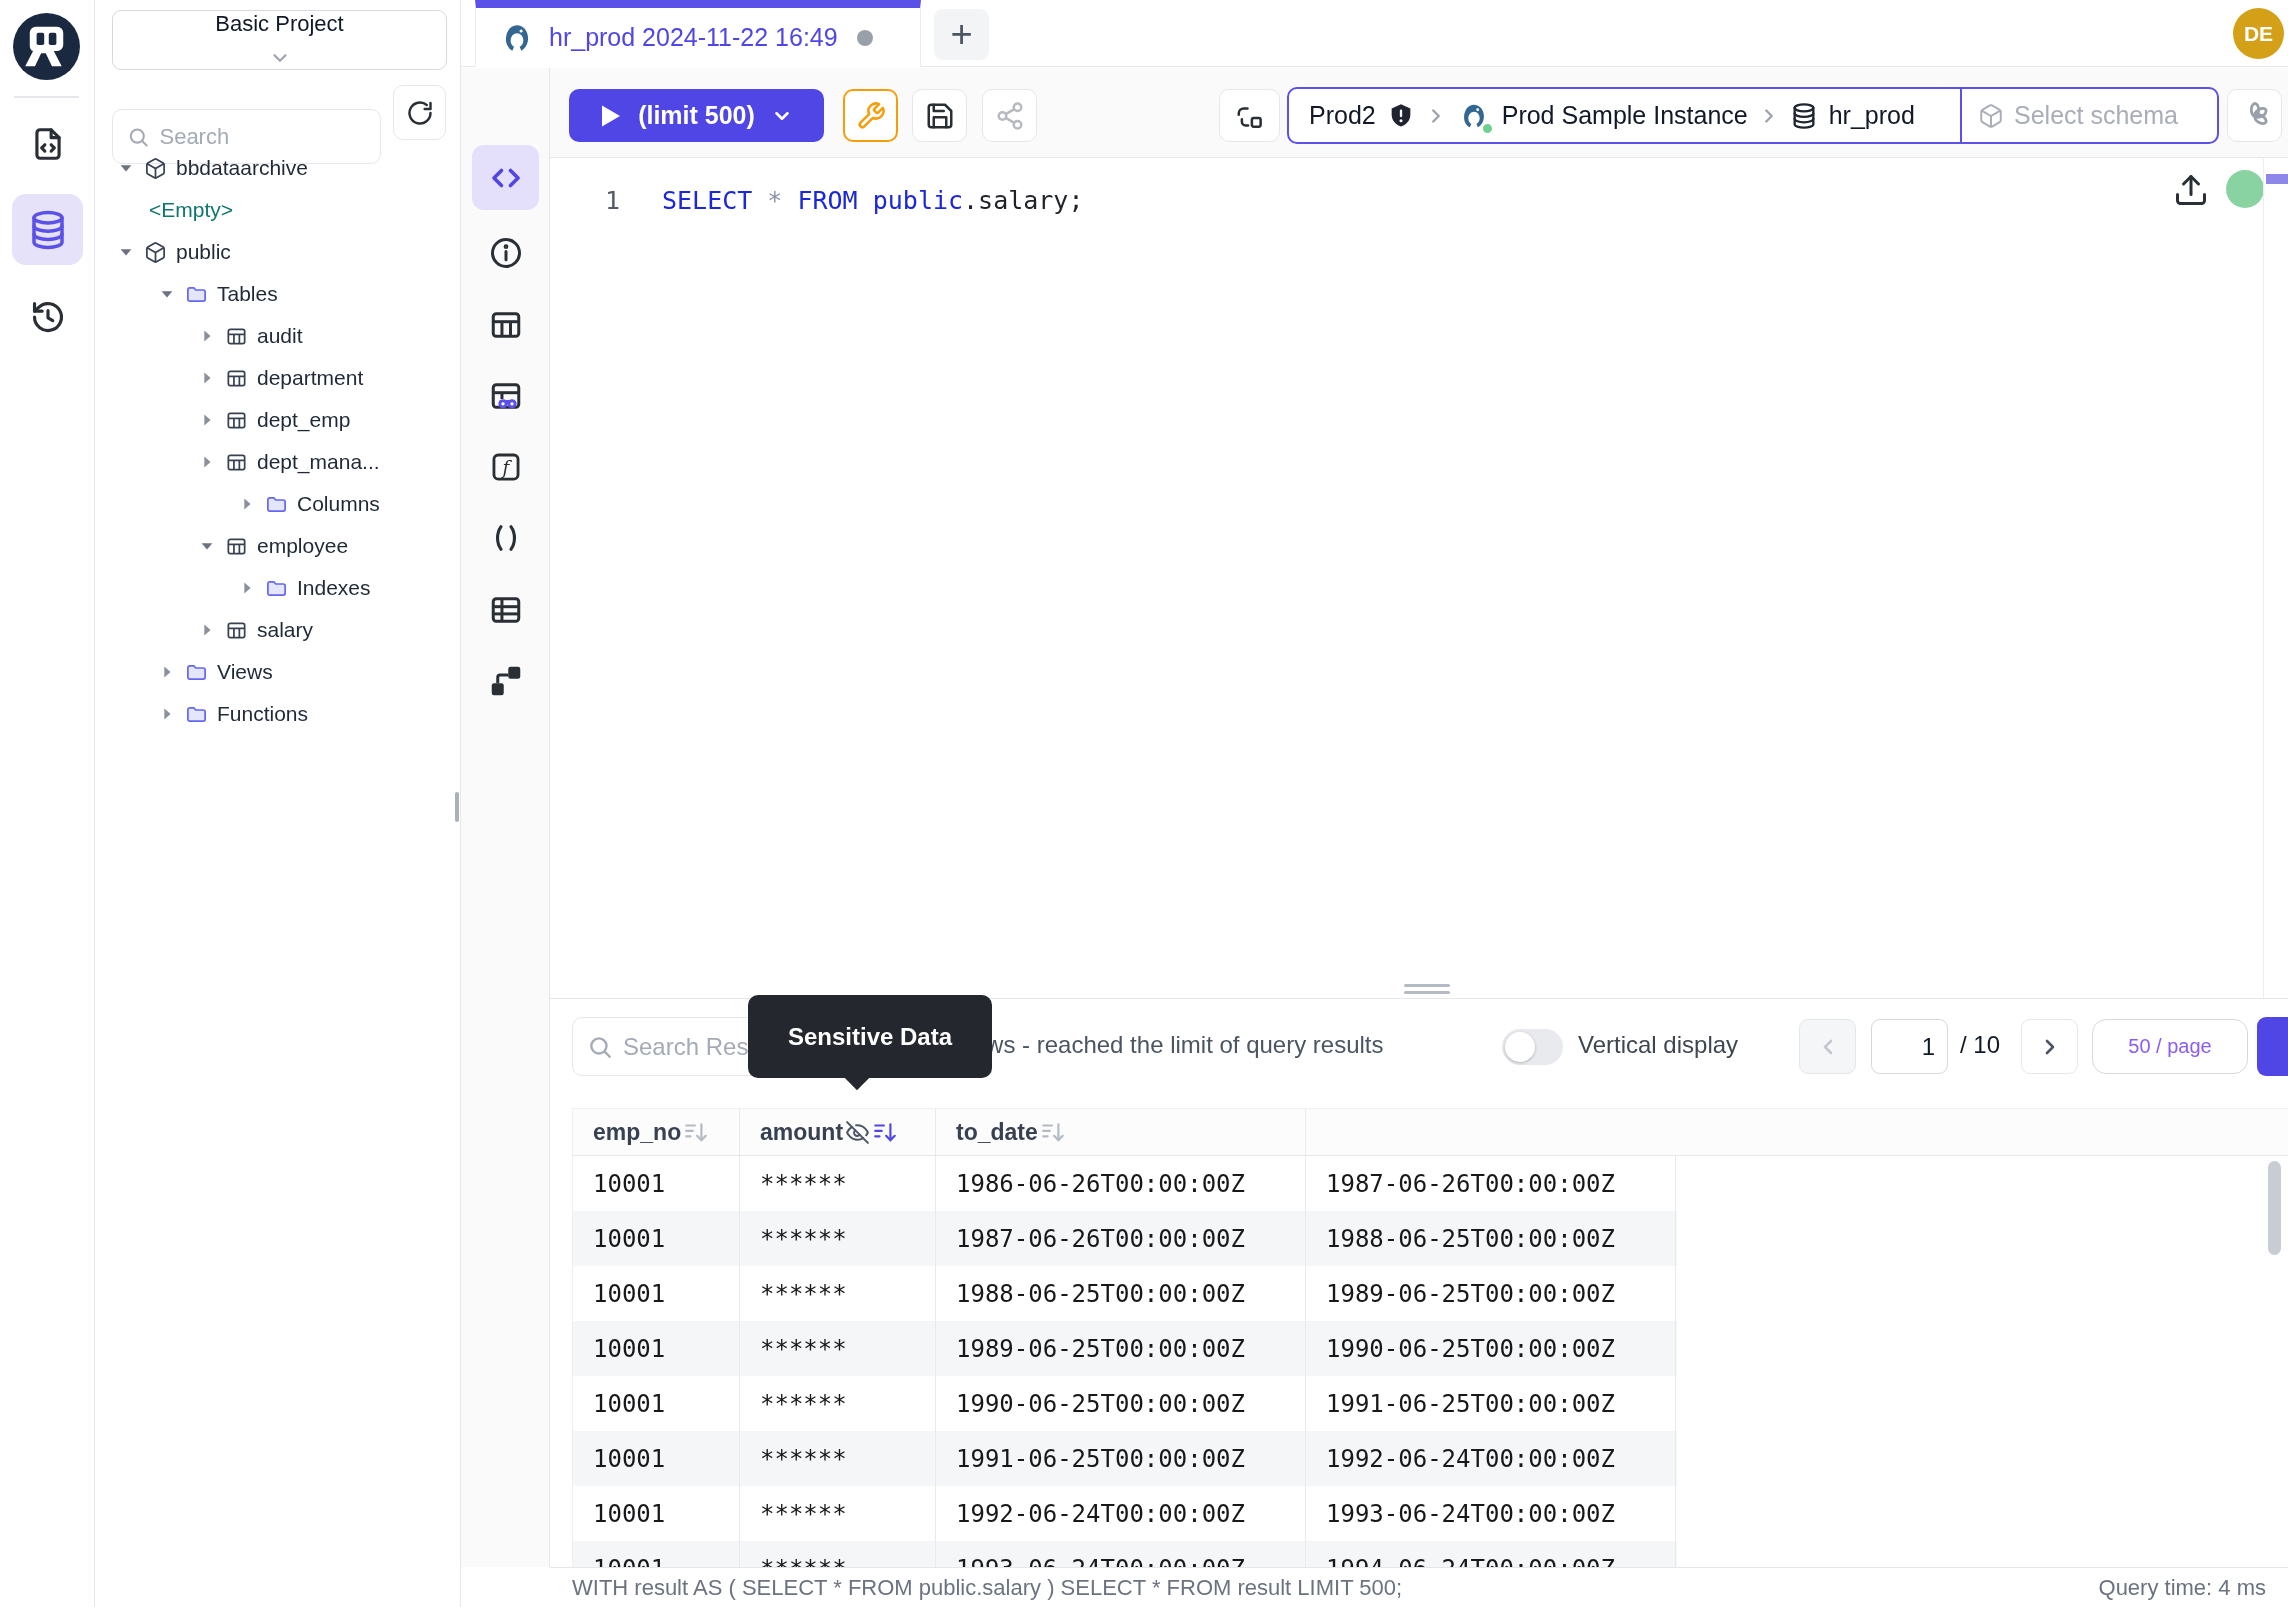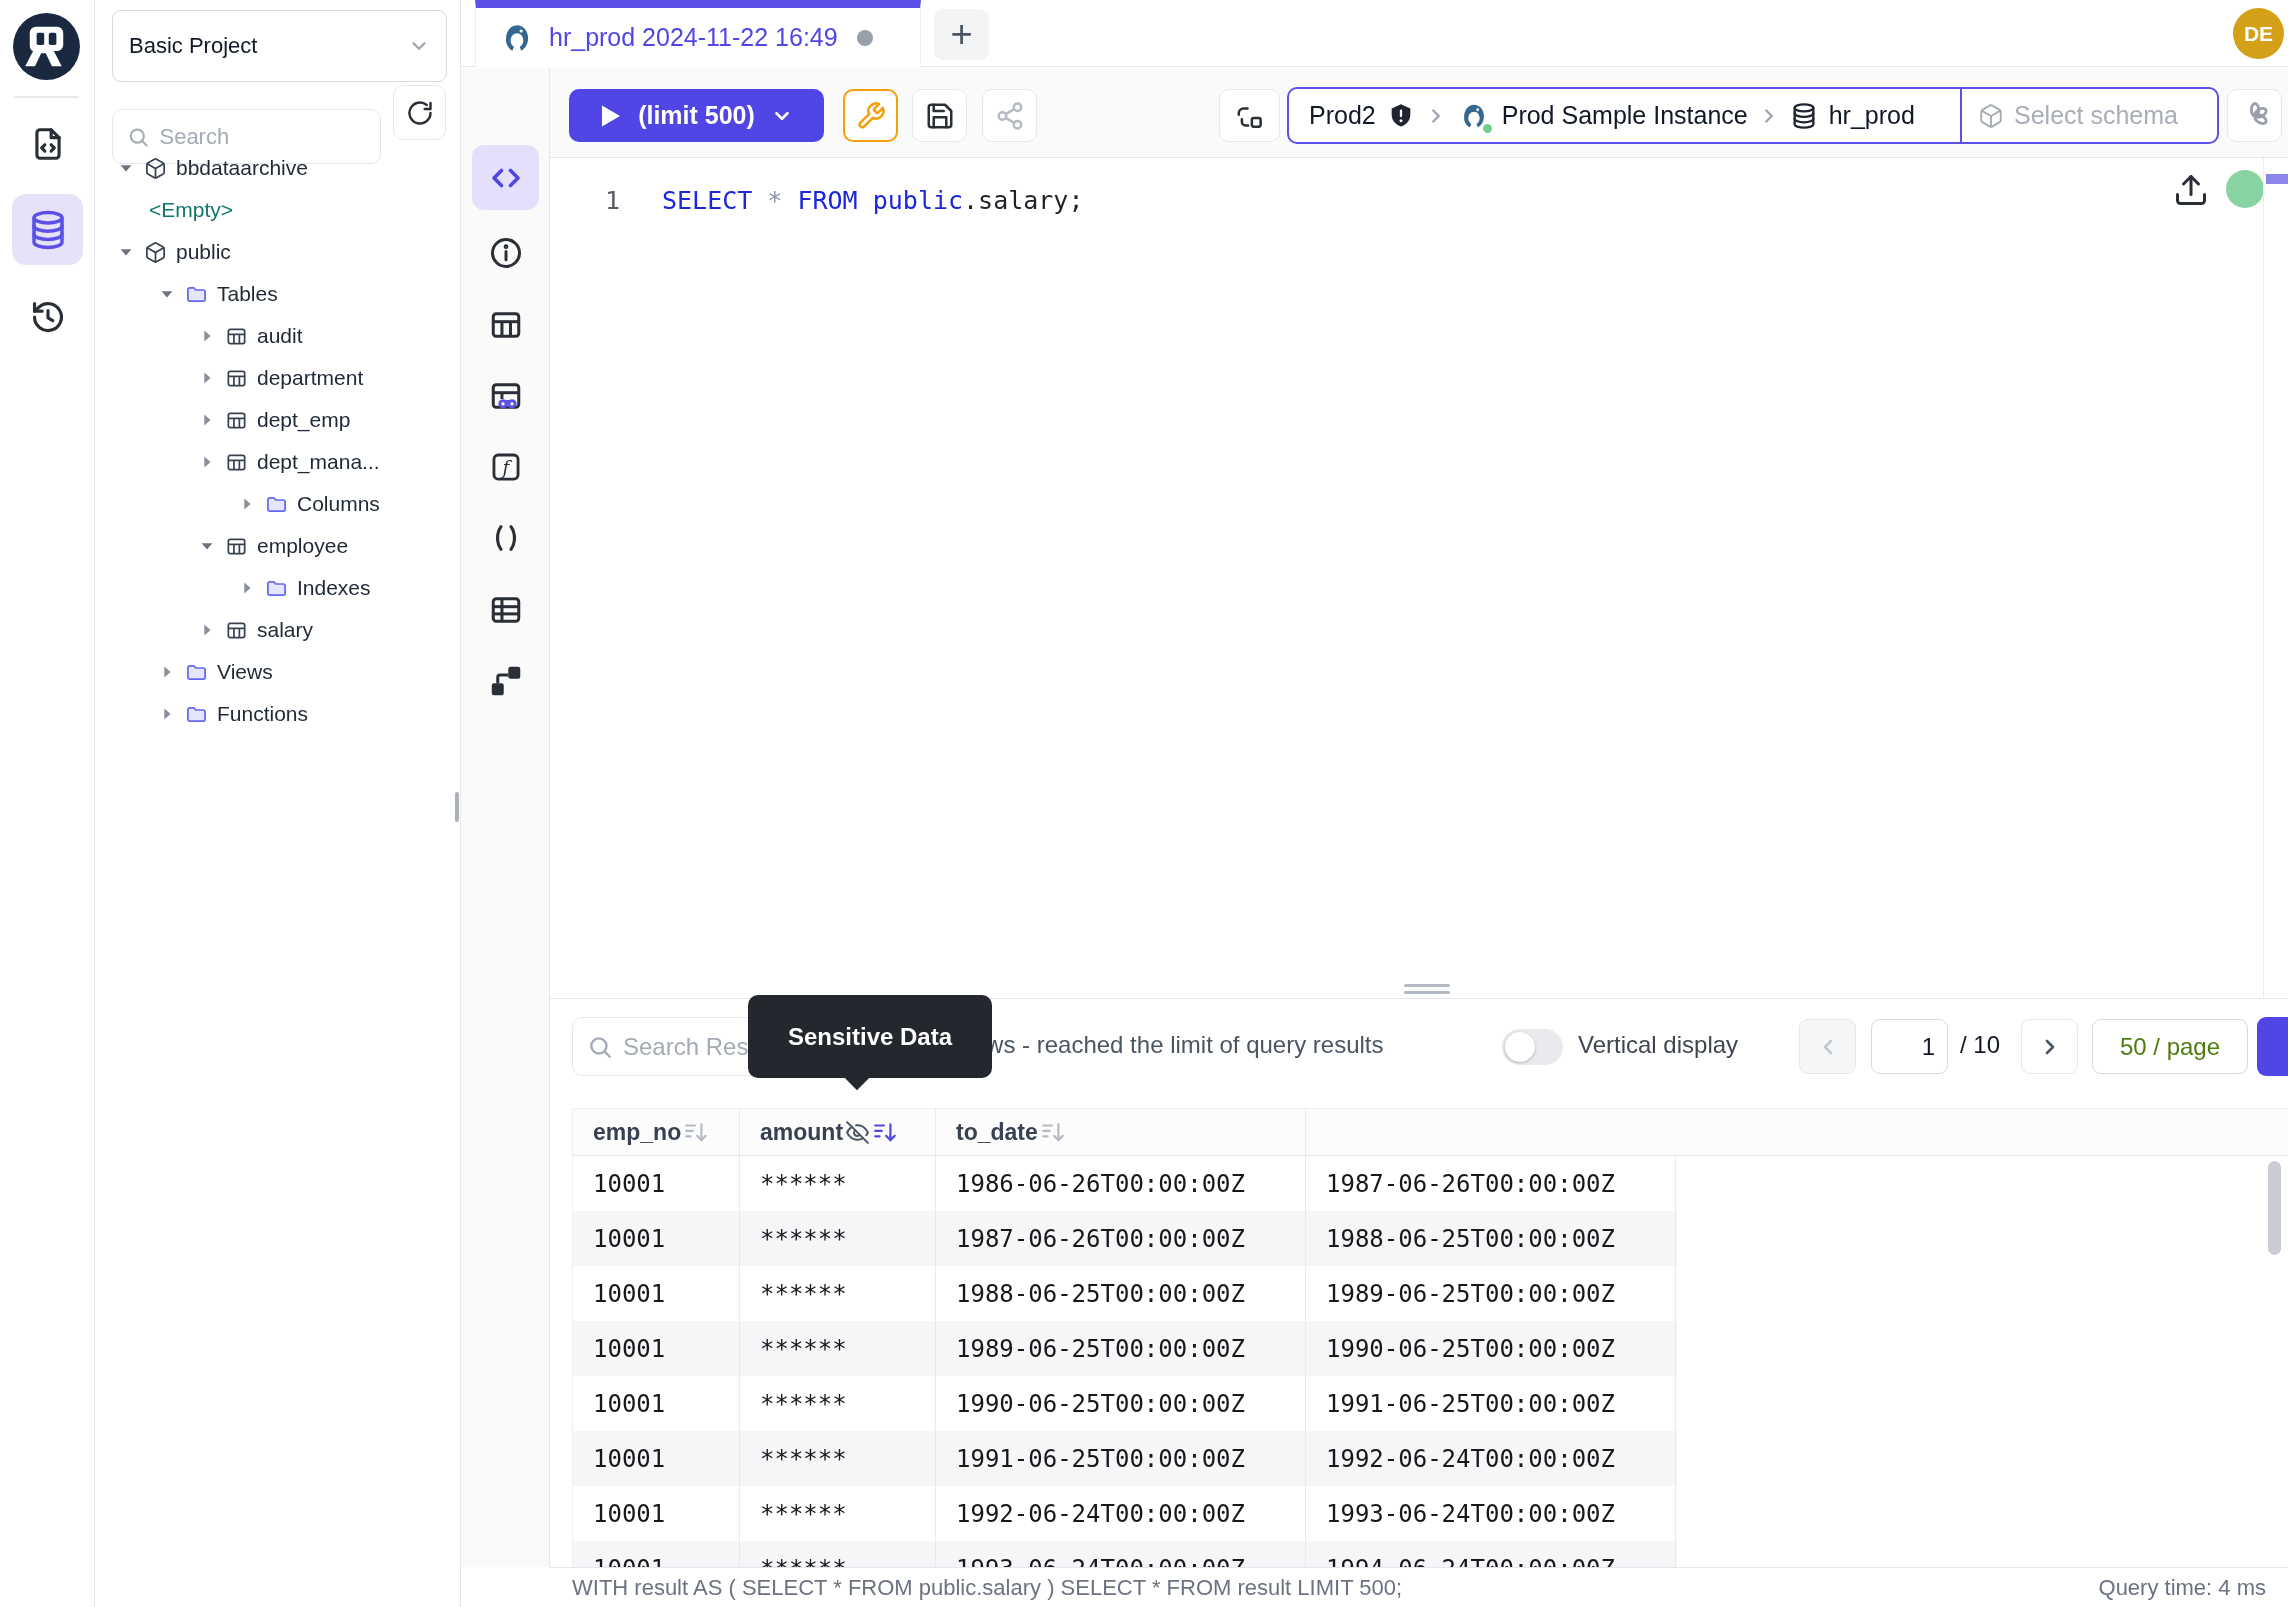--- a/index.html
+++ b/index.html
@@ -9,21 +9,21 @@
   .abs { position:absolute; }
   svg { display:block; }
 
   
   #rail { left:0; top:0; width:95px; height:1608px; border-right:1px solid #e5e7eb; background:#fff; }
   .rail-btn { position:absolute; left:12px; width:71px; height:71px; border-radius:14px; display:flex; align-items:center; justify-content:center; }
   .rail-btn.active { background:#e6e2fa; }
 
   
   #sidebar { left:95px; top:0; width:366px; height:1608px; border-right:1px solid #e5e7eb; background:#fff; }
-  .sel { position:absolute; left:17px; top:10px; width:335px; height:72px; border:1px solid #d6d9de; border-radius:9px; background:#fff; display:flex; align-items:center; justify-content:space-between; padding:0 16px; font-size:22px; color:#111827; }
+  .sel { position:absolute; left:17px; top:10px; width:335px; height:60px; border:1px solid #d6d9de; border-radius:9px; background:#fff; display:flex; align-items:center; justify-content:space-between; padding:0 16px; font-size:22px; color:#111827;flex-direction:column; }
   .searchrow input { width:100%; height:100%; border:none; outline:none; font-size:22px; color:#374151; background:transparent; font-family:"Liberation Sans",sans-serif; }
   .searchrow input::placeholder { color:#a4abb6; }
   .searchbox { position:absolute; left:17px; top:85px; width:269px; height:55px; border:1px solid #e5e7eb; border-radius:10px; display:flex; align-items:center; gap:10px; padding:0 14px; background:#fff;margin-top:24px; }
   .refreshbtn { position:absolute; left:298px; top:85px; width:53px; height:55px; border:1px solid #e5e7eb; border-radius:10px; display:flex; align-items:center; justify-content:center; background:#fff; }
   #tree { position:absolute; left:0; top:147px; width:366px; }
   .trow { display:flex; align-items:center; height:42px; gap:9px; font-size:21px; color:#1f2937; cursor:default; white-space:nowrap; }
   .p0 { padding-left:22px; } .p1 { padding-left:63px; } .p2 { padding-left:103px; } .p3 { padding-left:143px; } .pe { padding-left:54px; }
   .empty-label { color:#0f766e; }
   .drag-v { position:absolute; left:-9px; top:792px; width:4px; height:30px; background:#aab0ba; border-radius:2px; }
 
@@ -71,21 +71,21 @@
   #res-note { position:absolute; left:368px; top:32px; font-size:24px; color:#4b5563; white-space:nowrap; z-index:4; }
   #tooltip { position:absolute; left:198px; top:-4px; width:244px; height:83px; background:#24272e; border-radius:10px; color:#fff; font-size:24px; font-weight:600; display:flex; align-items:center; justify-content:center; z-index:30; }
   #tooltip-arrow { position:absolute; left:297px; top:67px; width:20px; height:20px; background:#24272e; transform:rotate(45deg); z-index:29; }
   .toggle { position:absolute; left:952px; top:30px; width:61px; height:36px; border-radius:18px; background:#e8eaed; }
   .toggle .knob { position:absolute; left:3px; top:3px; width:30px; height:30px; border-radius:50%; background:#fff; box-shadow:0 1px 3px rgba(0,0,0,.25); }
   #toggle-label { position:absolute; left:1028px; top:32px; font-size:24px; color:#3f4652; }
   .pagebtn { position:absolute; top:20px; width:57px; height:55px; border:1px solid #e5e7eb; border-radius:9px; background:#fff; display:flex; align-items:center; justify-content:center; }
   .pagebtn.disabled { background:#f5f6f7; }
   #page-input { position:absolute; left:1321px; top:20px; width:77px; height:55px; border:1px solid #d6d9de; border-radius:9px; font-size:24px; text-align:right; padding-right:12px; color:#111827; outline:none; font-family:"Liberation Sans",sans-serif; }
   #page-total { position:absolute; left:1410px; top:32px; font-size:24px; color:#111827; }
-  #pagesize { position:absolute; left:1542px; top:20px; width:156px; height:55px; border:1px solid #d6d9de; border-radius:9px; background:#fff; display:flex; align-items:center; justify-content:center; font-size:24px; color:#4d7c0f; }
+  #pagesize { position:absolute; left:1542px; top:20px; width:156px; height:55px; border:1px solid #d6d9de; border-radius:14px; background:#fff; display:flex; align-items:center; justify-content:center; font-size:20px; color:#8b5cf6; }
   #export-bar { position:absolute; left:1707px; top:18px; width:40px; height:59px; background:#4f46e5; border-radius:9px; }
 
   
   #rtable { position:absolute; left:22px; top:109px; width:1717px; }
   #rhead { display:flex; height:48px; background:#fcfcfd; border-top:1px solid #eef0f2; border-bottom:1px solid #e5e7eb; border-left:1px solid #eef0f2; }
   .hcell { display:flex; align-items:center; gap:2px; padding-left:20px; font-size:23px; font-weight:600; color:#374151; border-right:1px solid #e8eaed; }
   .c0 { width:167px; } .c1 { width:196px; } .c2 { width:370px; } .c3 { width:370px; } .cf { flex:1; border-right:none; }
   #rbody { width:1105px; height:413px; overflow:hidden; border-left:1px solid #eef0f2; }
   .rrow { display:flex; height:55px; }
   .rrow:nth-child(even) { background:#f5f6f8; }

